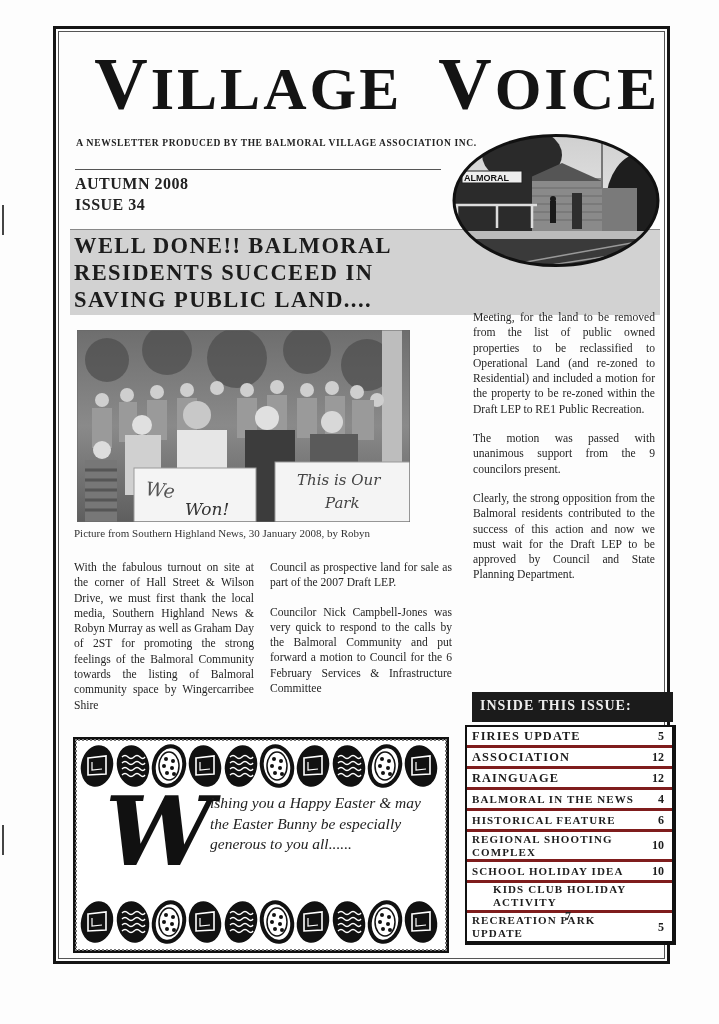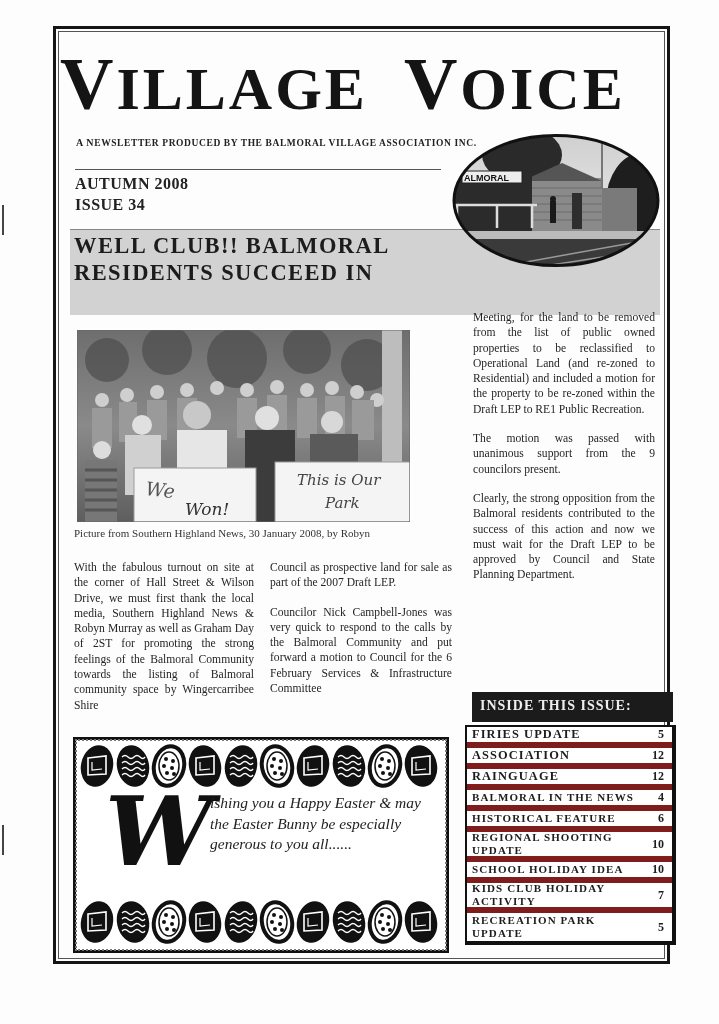--- a/index.html
+++ b/index.html
@@ -2,21 +2,21 @@
 <html><head>
 <meta charset="utf-8">
 <style>
   html, body { margin:0; padding:0; }
   body { width:719px; height:1024px; background:#fdfdfd; position:relative; overflow:hidden;
          font-family:"Liberation Serif","DejaVu Serif",serif; color:#1a1a1a; }
   .abs { position:absolute; }
   .page-frame { left:53px; top:26px; width:617px; height:938px; border:3px solid #151515; box-sizing:border-box; }
   .page-frame-inner { left:58px; top:31px; width:607px; height:928px; border:1px solid #555; box-sizing:border-box; }
   .binder-mark { width:2px; background:#444; }
-  .masthead { left:60px; top:42px; width:600px; text-align:left; font-size:60px; letter-spacing:3px; font-weight:bold; color:#141414; }
+  .masthead { left:60px; top:42px; width:600px; text-align:right; font-size:60px; letter-spacing:3px; font-weight:bold; color:#141414; }
   .masthead .big { font-size:74px; }
   .subtitle { left:76px; top:137px; font-size:9.5px; font-weight:bold; letter-spacing:0.6px; color:#222; }
   .subtitle .cap { font-size:10px; }
   .rule { left:75px; top:169px; width:366px; height:1px; background:#555; }
   .season { left:75px; top:175px; font-size:16px; font-weight:bold; letter-spacing:0.5px; color:#222; }
   .issue { left:75px; top:196px; font-size:16px; font-weight:bold; letter-spacing:0.5px; color:#222; }
   .headline-band { left:70px; top:229px; width:590px; height:85px; background:#d2d2d2; border-top:1px solid #888; }
   .headline { left:74px; top:232px; width:370px; font-size:22.5px; line-height:27px; font-weight:bold; letter-spacing:1.4px; color:#1c1c1c; }
   .oval-photo { left:452px; top:133px; width:208px; height:135px; }
   .crowd-photo { left:77px; top:330px; width:333px; height:192px; }
@@ -28,21 +28,21 @@
   .col3 { left:473px; top:310px; width:182px; }
   .easter-box { left:73px; top:737px; width:376px; height:216px; border:3px solid #111; box-sizing:border-box; background:#fff; }
   .easter-box-dots { left:75px; top:739px; width:372px; height:212px; border:2px dotted #777; box-sizing:border-box; }
   .egg-row { left:79px; width:362px; height:48px; }
   .dropcap { left:105px; top:792px; font-size:96px; font-style:italic; font-weight:bold; line-height:80px; color:#111; font-family:"DejaVu Serif","Liberation Serif",serif; }
   .easter-text { left:210px; top:793px; width:230px; font-size:15.5px; font-style:italic; line-height:20.5px; color:#222; }
   .toc-header { left:472px; top:692px; width:201px; height:30px; background:#1b1b1b; color:#eee; }
   .toc-header-text { left:8px; top:6px; font-size:14px; font-weight:bold; letter-spacing:1px;text-align:center; }
   .toc { left:465px; top:725px; width:211px; border:2px solid #111; border-right-width:4px; border-bottom-width:4px; box-sizing:border-box; background:#fff; }
   .toc-row { position:relative; display:flex; align-items:center; justify-content:space-between; padding:0 8px 0 5px;
-             border-bottom:6px solid #7f1d1d; box-sizing:border-box; }
+             border-bottom:3px solid #7f1d1d; box-sizing:border-box; }
   .toc-row:last-child { border-bottom:none; }
   .toc-title { font-size:11px; font-weight:bold; letter-spacing:1.1px; line-height:13px; color:#1d1d1d; }
   .toc-title.large { font-size:12.4px; }
   .toc-page { font-size:12px; font-weight:bold; color:#1d1d1d; }
 </style>
 </head>
 <body>
 
 <div class="abs binder-mark" style="left:2px;top:205px;height:30px;"></div>
 <div class="abs binder-mark" style="left:2px;top:825px;height:30px;"></div>
@@ -57,22 +57,23 @@
 
 <div class="abs subtitle">
   <span class="cap">A N</span><span>EWSLETTER PRODUCED BY THE BALMORAL VILLAGE ASSOCIATION INC.</span>
 </div>
 <div class="abs rule"></div>
 <div class="abs season">AUTUMN 2008</div>
 <div class="abs issue">ISSUE 34</div>
 
 <div class="abs headline-band"></div>
 <div class="abs headline">
-  <div>WELL CLUB!! BALMORAL</div>
+  <div>WELL DONE!! BALMORAL</div>
   <div>RESIDENTS SUCCEED IN</div>
+  <div>SAVING PUBLIC LAND....</div>
 </div>
 
 <svg class="abs oval-photo" viewBox="0 0 208 135">
   <defs>
     <clipPath id="ovalClip">
         <ellipse cx="104" cy="67.5" rx="102" ry="65"></ellipse>
       </clipPath>
     <linearGradient id="sky" x1="0" y1="0" x2="0" y2="1">
       <stop offset="0" stop-color="#cfcfcf"></stop>
         <stop offset="1" stop-color="#f2f2f2"></stop>
@@ -366,28 +367,28 @@
     </div>
     <div class="toc-row" style="height: 21px;">
       <span class="toc-title">BALMORAL IN THE NEWS</span>
       <span class="toc-page">4</span>
     </div>
     <div class="toc-row" style="height: 21px;">
       <span class="toc-title">HISTORICAL FEATURE</span>
       <span class="toc-page">6</span>
     </div>
     <div class="toc-row" style="height: 30px;">
-      <span class="toc-title" style="max-width: 150px;">REGIONAL SHOOTING UPDATE</span>
+      <span class="toc-title" style="max-width: 150px;">REGIONAL SHOOTING COMPLEX</span>
       <span class="toc-page">10</span>
     </div>
     <div class="toc-row" style="height: 21px;">
       <span class="toc-title">SCHOOL HOLIDAY IDEA</span>
       <span class="toc-page">10</span>
     </div>
-    <div class="toc-row" style="height: 30px;">
+    <div class="toc-row" style="height: 30px; flex-direction: column;">
       <span class="toc-title" style="max-width: 150px;">KIDS CLUB HOLIDAY ACTIVITY</span>
       <span class="toc-page">7</span>
     </div>
     <div class="toc-row" style="height: 28px;">
       <span class="toc-title" style="max-width: 150px;">RECREATION PARK UPDATE</span>
       <span class="toc-page">5</span>
     </div>
   </div>
 
 </body></html>

